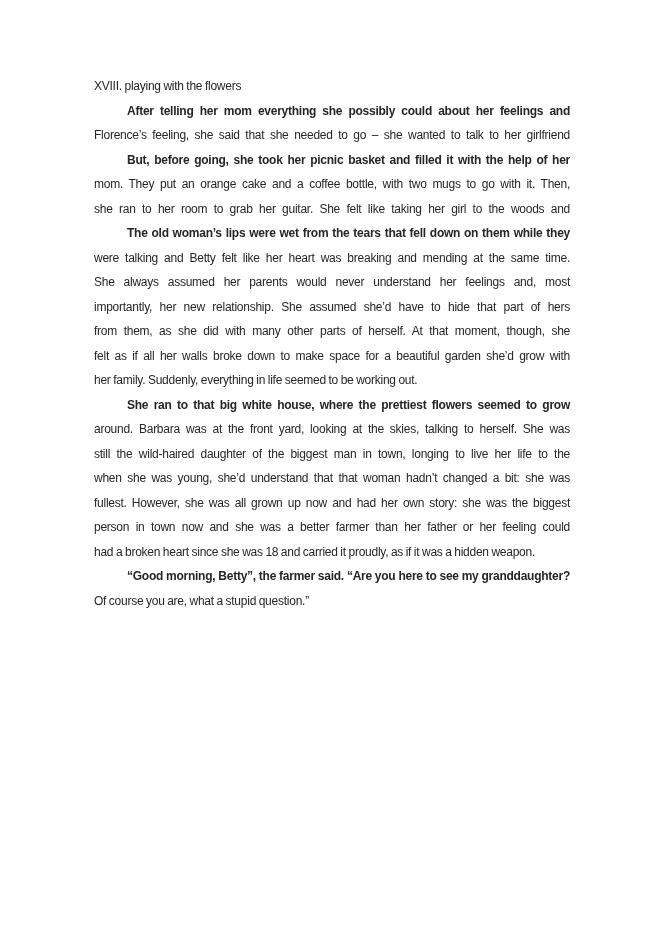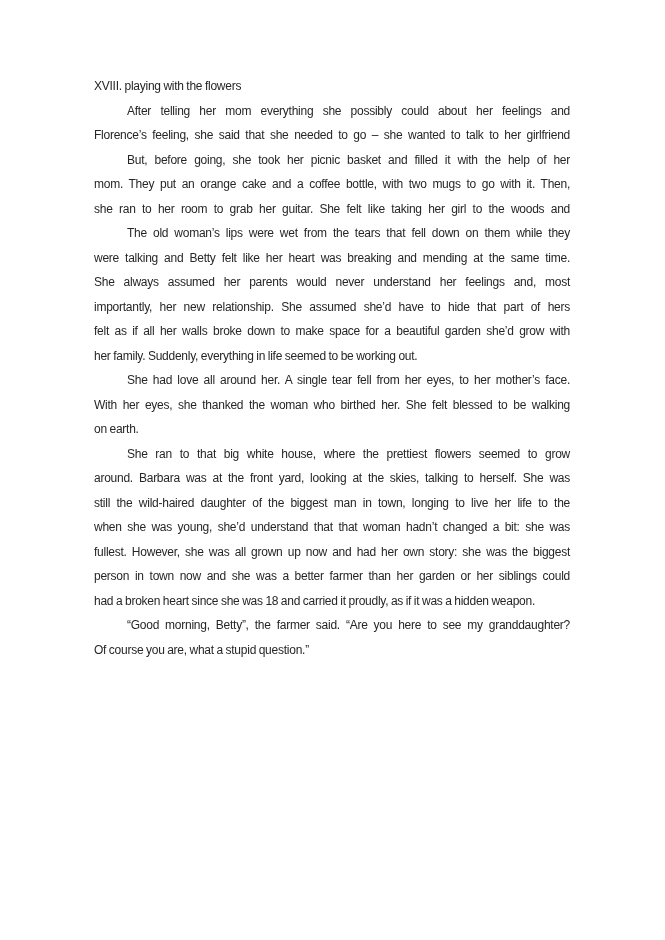--- a/index.html
+++ b/index.html
@@ -30,20 +30,21 @@
   }
   .heading {
     text-align: left;
   }
   .line {
     text-align: justify;
     text-align-last: justify;
   }
   .line.first {
     padding-left: 33px;
+    font-weight: bold;
   }
   .line.last {
     text-align-last: left;
   }
   .paragraph {
     margin: 0;
   }
 </style>
 </head>
 <body>
@@ -59,35 +60,31 @@
         <div class="paragraph">
           <div class="line first">But, before going, she took her picnic basket and filled it with the help of her</div>
           <div class="line">mom. They put an orange cake and a coffee bottle, with two mugs to go with it. Then,</div>
           <div class="line">she ran to her room to grab her guitar. She felt like taking her girl to the woods and</div>
         </div>
         <div class="paragraph">
           <div class="line first">The old woman’s lips were wet from the tears that fell down on them while they</div>
           <div class="line">were talking and Betty felt like her heart was breaking and mending at the same time.</div>
           <div class="line">She always assumed her parents would never understand her feelings and, most</div>
           <div class="line">importantly, her new relationship. She assumed she’d have to hide that part of hers</div>
+          <div class="line">from them, as she did with many other parts of herself. At that moment, though, she</div>
           <div class="line">felt as if all her walls broke down to make space for a beautiful garden she’d grow with</div>
           <div class="line last">her family. Suddenly, everything in life seemed to be working out.</div>
-        </div>
-        <div class="paragraph">
-          <div class="line first">She had love all around her. A single tear fell from her eyes, to her mother’s face.</div>
-          <div class="line">With her eyes, she thanked the woman who birthed her. She felt blessed to be walking</div>
-          <div class="line last">on earth.</div>
         </div>
         <div class="paragraph">
           <div class="line first">She ran to that big white house, where the prettiest flowers seemed to grow</div>
           <div class="line">around. Barbara was at the front yard, looking at the skies, talking to herself. She was</div>
           <div class="line">still the wild-haired daughter of the biggest man in town, longing to live her life to the</div>
           <div class="line">when she was young, she’d understand that that woman hadn’t changed a bit: she was</div>
           <div class="line">fullest. However, she was all grown up now and had her own story: she was the biggest</div>
-          <div class="line">person in town now and she was a better farmer than her garden or her siblings could</div>
+          <div class="line">person in town now and she was a better farmer than her father or her feeling could</div>
           <div class="line last">had a broken heart since she was 18 and carried it proudly, as if it was a hidden weapon.</div>
         </div>
         <div class="paragraph">
           <div class="line first">“Good morning, Betty”, the farmer said. “Are you here to see my granddaughter?</div>
           <div class="line last">Of course you are, what a stupid question.”</div>
         </div>
       </div>
   </div>
 </div>
 

